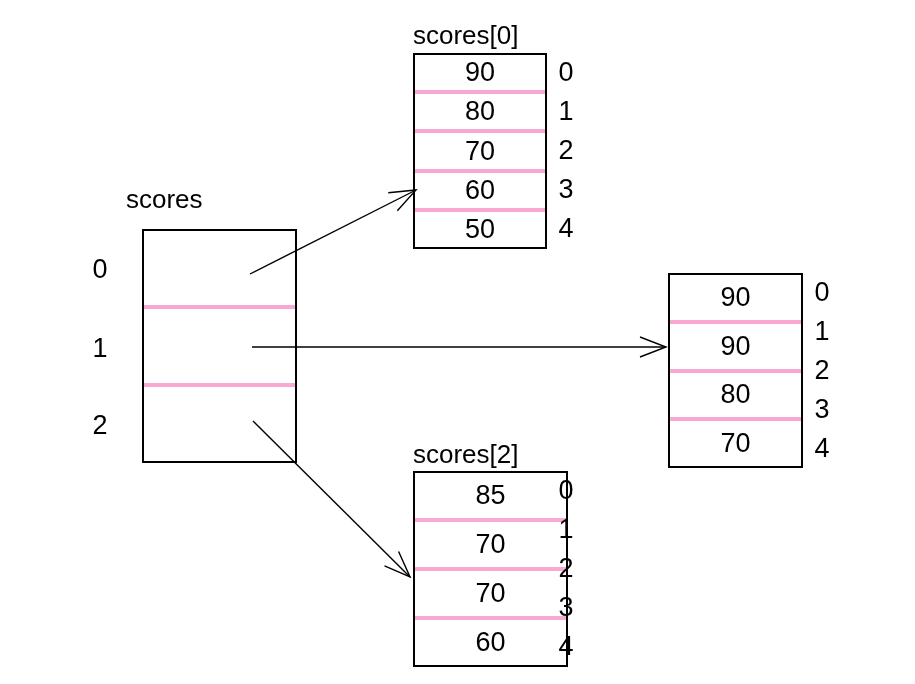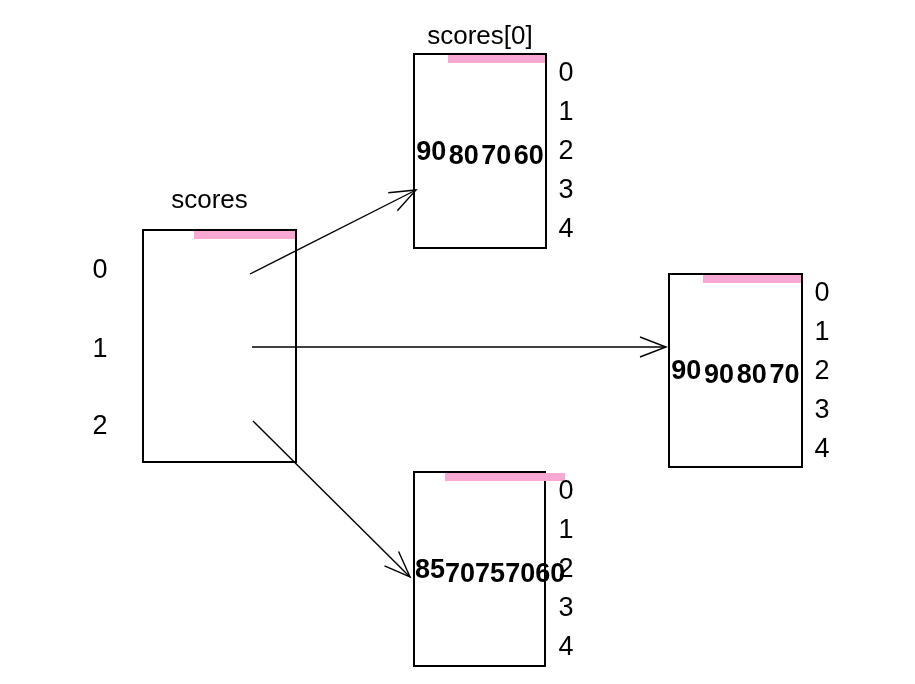--- a/index.html
+++ b/index.html
@@ -11,36 +11,35 @@
     color: #000000;
     font-family: "Liberation Sans", "DejaVu Sans", sans-serif;
     overflow: hidden;
   }
   .array-box {
     position: absolute;
     box-sizing: border-box;
     border: 2px solid #000000;
     background: #ffffff;
     display: flex;
-    flex-direction: row;
-    font-weight: bold;
+    flex-direction: column;
   }
   .array-cell {
     flex: 1;
     display: flex;
     align-items: center;
     justify-content: center;
     font-size: 27px;
   }
-  .array-cell + .array-cell { border-top: 8px solid #f9a8d4; }
+  .array-cell + .array-cell { border-top: 4px solid #f9a8d4; }
   .array-title {
     position: absolute;
     font-size: 26px;
     line-height: 32px;
-    text-align: center;
+    text-align: left;
     white-space: nowrap;
   }
   .idx {
     position: absolute;
     width: 28px;
     font-size: 27px;
     line-height: 32px;
     text-align: center;
   }
   svg.arrows {
@@ -59,39 +58,40 @@
     <defs>
       <marker id="openArrow" markerUnits="userSpaceOnUse" markerWidth="34" markerHeight="26" refX="30" refY="13" orient="auto">
         <path d="M4 3 L30 13 L4 23" fill="none" stroke="#000000" stroke-width="1.4"></path>
       </marker>
     </defs>
     <line x1="250" y1="274" x2="416" y2="190" stroke="#000000" stroke-width="1.4" marker-end="url(#openArrow)"></line>
     <line x1="252" y1="347" x2="666" y2="347" stroke="#000000" stroke-width="1.4" marker-end="url(#openArrow)"></line>
     <line x1="253" y1="421" x2="410" y2="577" stroke="#000000" stroke-width="1.4" marker-end="url(#openArrow)"></line>
   </svg>
 
-  <div class="array-title" style="left:132px; top:183px; width:155px;">scores</div>
+  <div class="array-title" style="left:126px; top:183px; width:155px;">scores</div>
 
   <div class="idx" style="left:86px; top:253px;">0</div>
   <div class="idx" style="left:86px; top:332px;">1</div>
   <div class="idx" style="left:86px; top:409px;">2</div>
 
   <div class="array-box" style="left:142px; top:229px; width:155px; height:234px;">
     <div class="array-cell"></div>
     <div class="array-cell"></div>
     <div class="array-cell"></div>
   </div>
 
   <div class="array-title" style="left:413px; top:19px; width:134px;">scores[0]</div>
 
   <div class="array-box" style="left:413px; top:53px; width:134px; height:196px;">
     <div class="array-cell">90</div>
     <div class="array-cell">80</div>
     <div class="array-cell">70</div>
     <div class="array-cell">60</div>
+    <div class="array-cell">50</div>
   </div>
 
   <div class="idx" style="left:552px; top:56px;">0</div>
   <div class="idx" style="left:552px; top:95px;">1</div>
   <div class="idx" style="left:552px; top:134px;">2</div>
   <div class="idx" style="left:552px; top:173px;">3</div>
   <div class="idx" style="left:552px; top:212px;">4</div>
 
 
   <div class="array-box" style="left:668px; top:273px; width:135px; height:195px;">
@@ -100,25 +100,25 @@
     <div class="array-cell">80</div>
     <div class="array-cell">70</div>
   </div>
 
   <div class="idx" style="left:808px; top:276px;">0</div>
   <div class="idx" style="left:808px; top:315px;">1</div>
   <div class="idx" style="left:808px; top:354px;">2</div>
   <div class="idx" style="left:808px; top:393px;">3</div>
   <div class="idx" style="left:808px; top:432px;">4</div>
 
+  <div class="array-title" style="left:413px; top:438px; width:133px;">scores[2]</div>
 
-  <div class="array-box" style="left:413px; top:471px; width:133px; height:196px;">
+  <div class="array-box" style="left:413px; top:471px; width:155px; height:196px;">
     <div class="array-cell">85</div>
     <div class="array-cell">70</div>
-    <div class="array-cell">75</div>
     <div class="array-cell">70</div>
     <div class="array-cell">60</div>
   </div>
 
   <div class="idx" style="left:552px; top:474px;">0</div>
   <div class="idx" style="left:552px; top:513px;">1</div>
   <div class="idx" style="left:552px; top:552px;">2</div>
   <div class="idx" style="left:552px; top:591px;">3</div>
   <div class="idx" style="left:552px; top:630px;">4</div>
 

